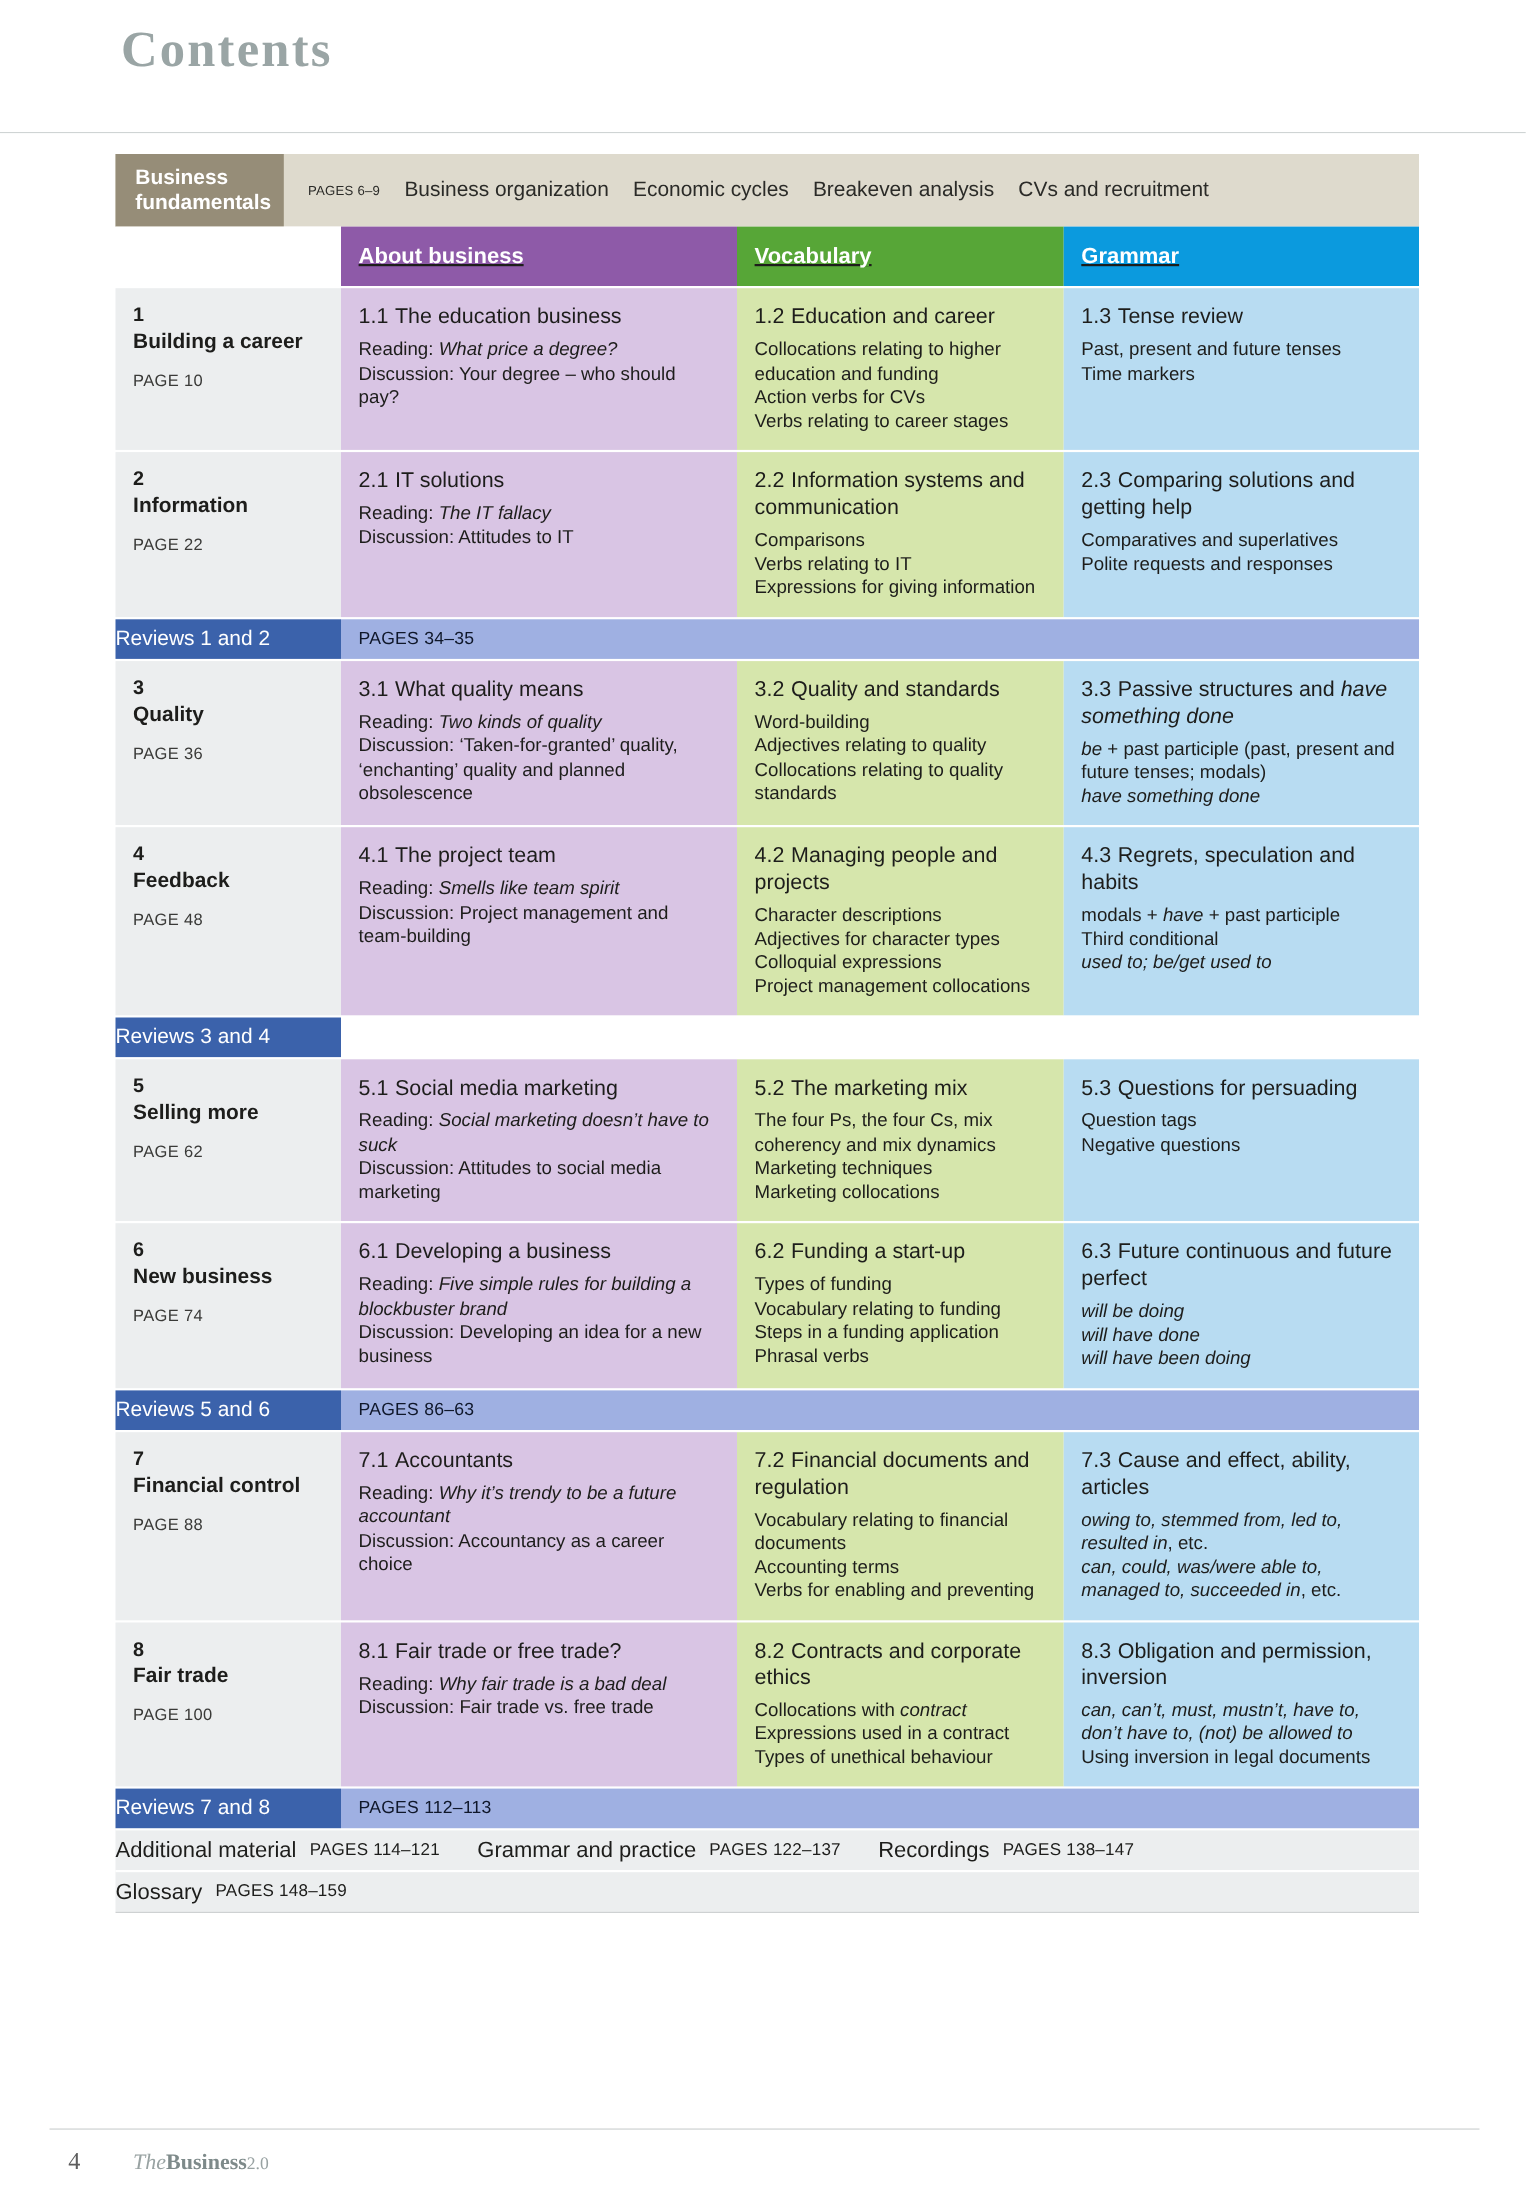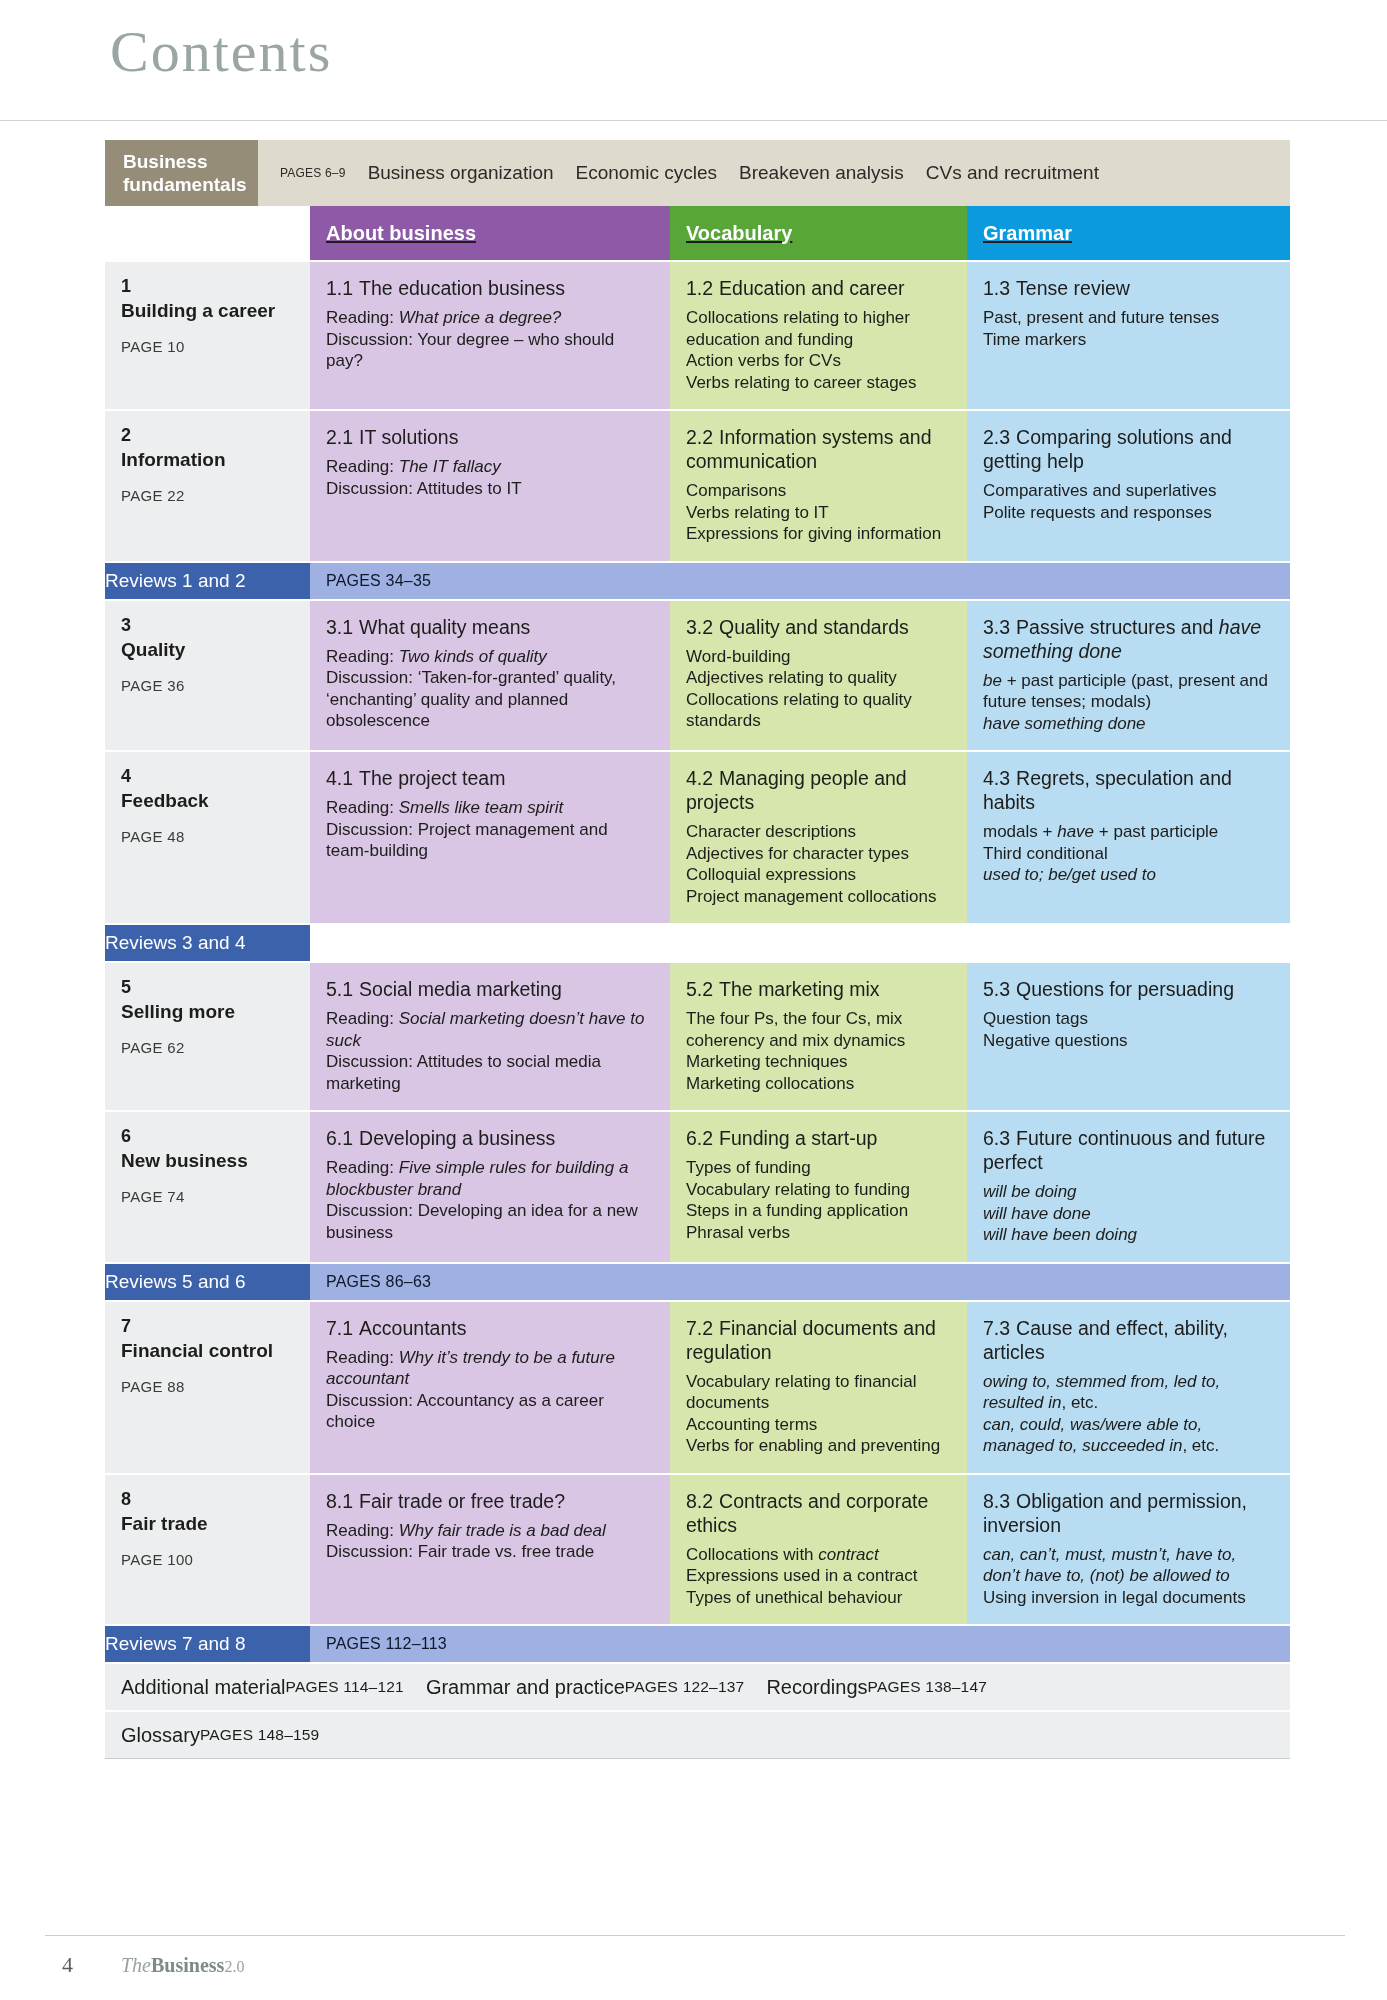--- a/index.html
+++ b/index.html
@@ -16,24 +16,24 @@
     color: #1d1d1b;
     overflow: hidden;
   }
 
   
   #page-heading {
     position: absolute;
     left: 110px;
     top: 18px;
     font-family: "Liberation Serif", serif;
-    font-size: 58px;
+    font-size: 46px;
     letter-spacing: 2px;
     color: #9aa5a5;
-    font-weight: 400;
+    font-weight: 700;
   }
   #heading-rule {
     position: absolute;
     left: 0px;
     top: 120px;
     width: 1387px;
     height: 1px;
     background: #cfd4d4;
   }
 
@@ -168,26 +168,25 @@
     align-items: center;
     padding-left: 16px;
     box-sizing: border-box;
     letter-spacing: .2px;
   }
 
   
   .backmatter-row {
     border-top: 2px solid #ffffff;
     background: #eceeef;
-    height: 48px;
+    height: 38px;
     display: flex;
     align-items: center;
-    padding-left: 16px;
-    box-sizing: border-box;
-    gap: 0;
+    box-sizing: border-box;
+    gap: 12px;
   }
   .bm-title {
     font-size: 20px;
     color: #1d1d1b;
   }
   .bm-pages {
     font-size: 15.5px;
     letter-spacing: .2px;
     margin-right: 22px;
   }

